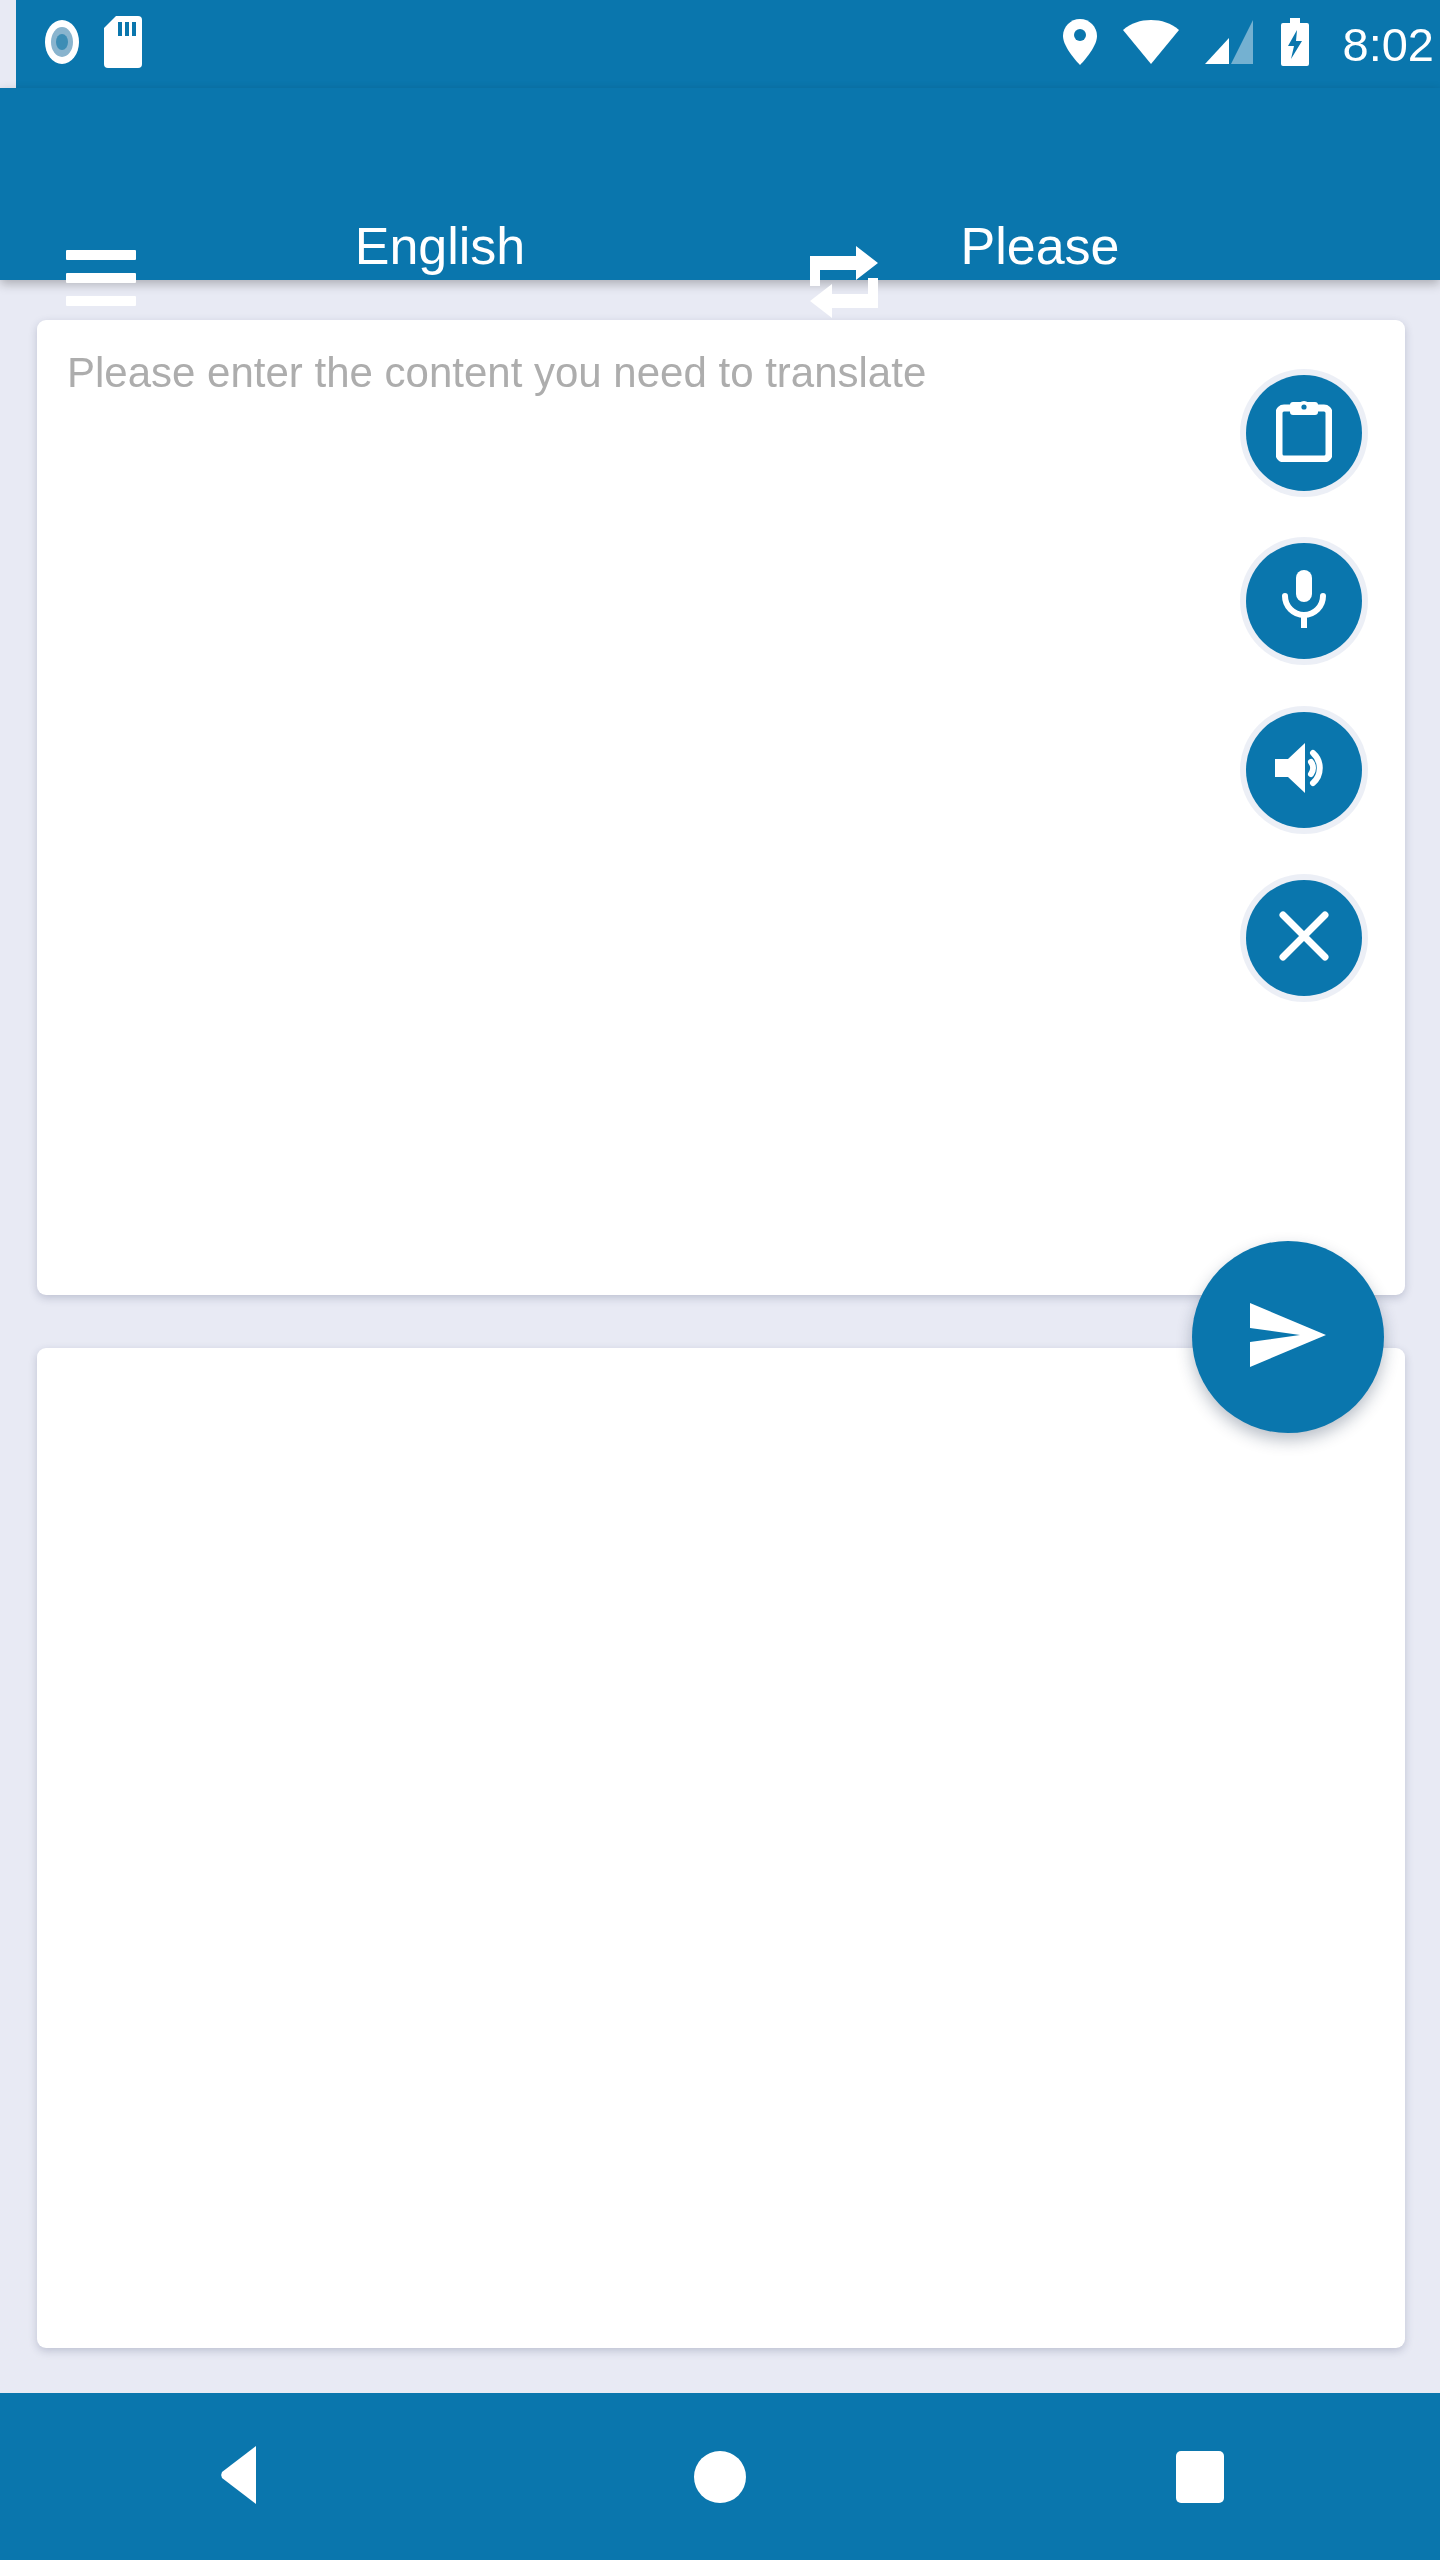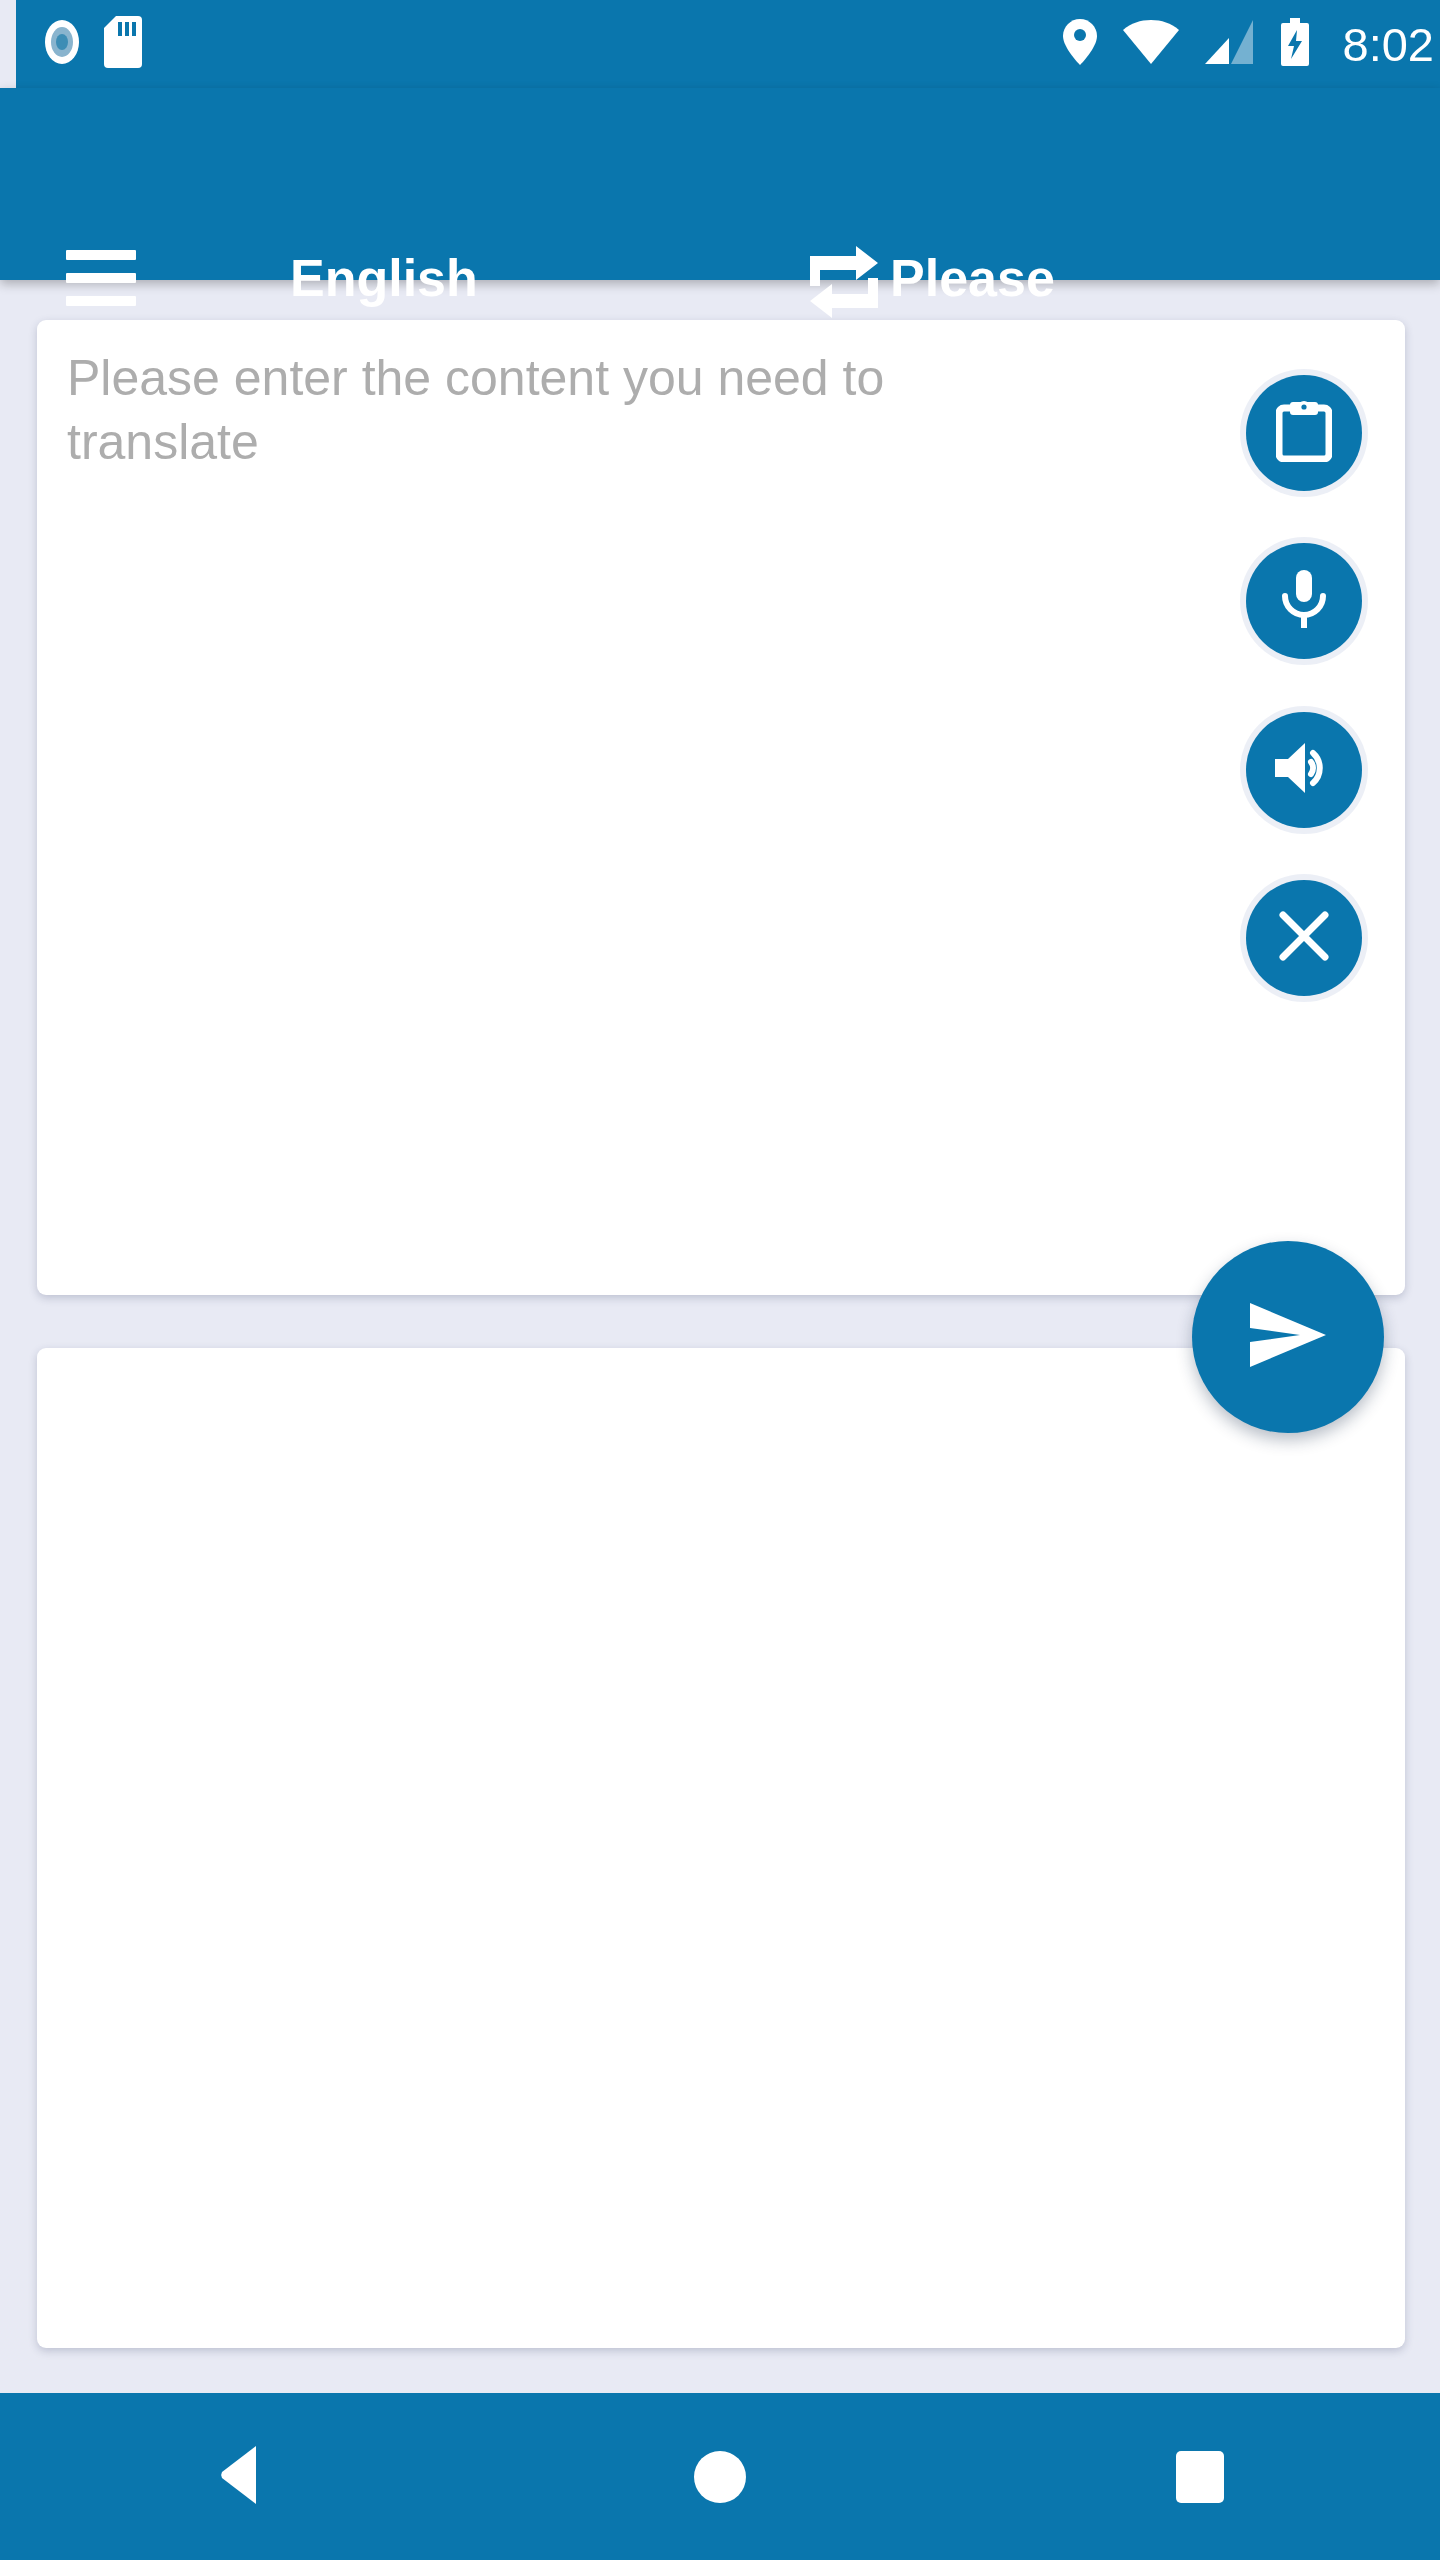--- a/index.html
+++ b/index.html
@@ -45,23 +45,23 @@
     position:absolute; left:42px; top:130px;
     width:118px; height:120px;
     display:flex; flex-direction:column; justify-content:center;
     align-items:center; gap:13px;
     cursor:pointer;
   }
   .menu-bar-line {
     width:70px; height:10px; background:#ffffff; border-radius:1px;
   }
   .lang-label {
-    position:absolute; top:152px;
-    color:#ffffff; font-size:52px; font-weight:700;
-    line-height:76px; cursor:pointer;
+    position:absolute; top:120px;
+    color:#ffffff; font-size:52px; font-weight:400;
+    line-height:76px; text-align:center; cursor:pointer;
     white-space:nowrap;
   }
   #lang-source { left:290px; width:300px; }
   #lang-target { left:890px; width:300px; }
   .swap-btn {
     position:absolute; left:788px; top:140px;
     width:112px; height:112px;
     display:flex; align-items:center; justify-content:center;
     cursor:pointer;
   }
@@ -72,21 +72,21 @@
     background:#ffffff;
     border-radius:9px;
     box-shadow:0 3px 9px rgba(40,50,90,0.22);
   }
   #card-input  { top:320px; height:975px; }
   #card-output { top:1348px; height:1000px; }
 
   .placeholder {
     position:absolute; left:30px; top:26px;
     width:940px;
-    color:#adadad; font-size:50px; line-height:1.28;
+    color:#adadad; font-size:42px; line-height:1.28;
     font-weight:400;
     user-select:none;
   }
 
   
   .round-btn {
     position:absolute; right:43px;
     width:116px; height:116px;
     border-radius:50%;
     background:#0a76ad;

